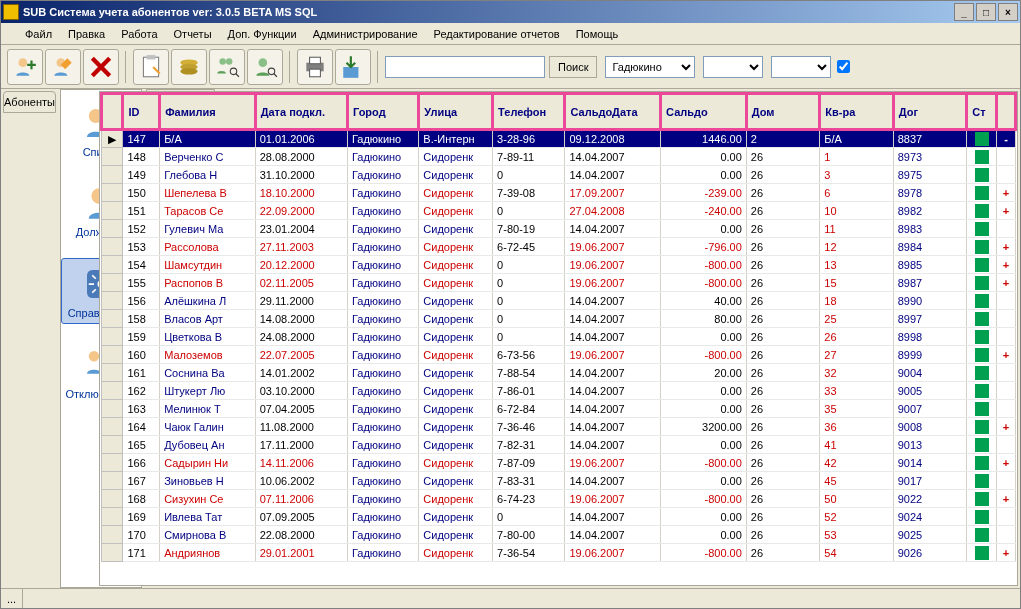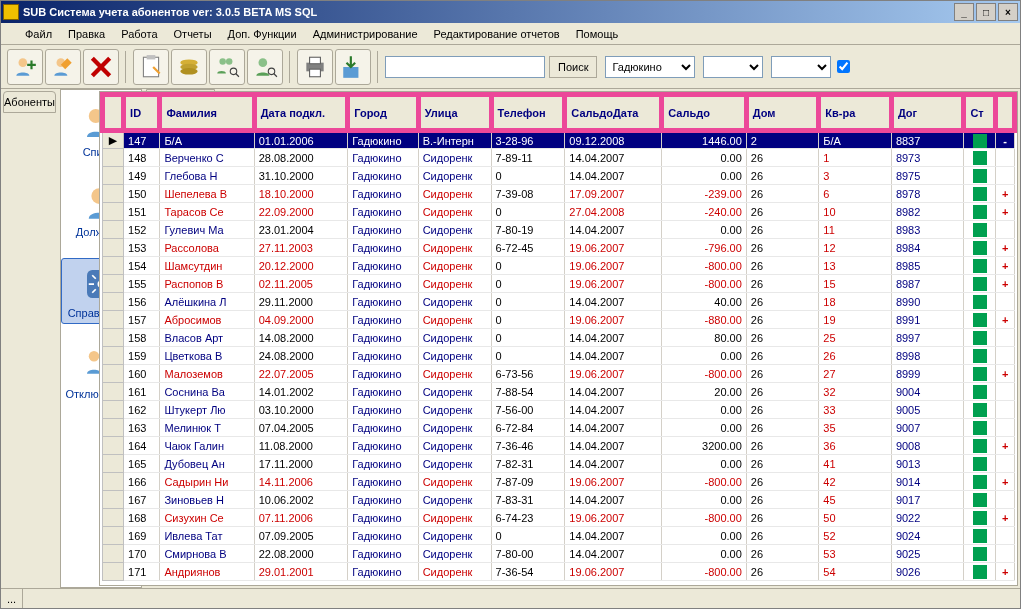--- a/index.html
+++ b/index.html
@@ -34,21 +34,21 @@
 .side-content { flex: 1; background: #fff; border: 1px solid #aca899; margin: 0 2px; display: flex; flex-direction: column; align-items: center; padding-top: 8px; gap: 16px; }
 .side-item { width: 80px; display: flex; flex-direction: column; align-items: center; padding: 4px; cursor: pointer; border-radius: 3px; }
 .side-item.active { background: #c1d2ee; border: 1px solid #316ac5; }
 .side-item svg { width: 42px; height: 42px; }
 .side-item-label { font-size: 11px; color: #003399; text-align: center; margin-top: 2px; }
 .side-tab-footer { height: 22px; border: 1px solid #aca899; border-radius: 0 0 4px 4px; background: #ece9d8; display: flex; align-items: center; justify-content: center; font-size: 11px; margin: 0 2px 2px 2px; cursor: pointer; }
 
 .grid-wrap { flex: 1; display: flex; flex-direction: column; background: #fff; border: 1px solid #aca899; margin: 2px 2px 2px 0; overflow: hidden; }
 .grid-scroll { flex: 1; overflow: auto; }
 .grid { border-collapse: collapse; width: 100%; font-size: 11px; }
-.grid th { background: #ece9d8; border: 5px solid #ec4899; padding: 2px 4px; text-align: left; font-weight: bold; color: #000080; height: 36px; white-space: nowrap; position: sticky; top: 0; margin-top: 24px; }
+.grid th { background: #ece9d8; border: 3px solid #ec4899; padding: 2px 4px; text-align: left; font-weight: bold; color: #000080; height: 36px; white-space: nowrap; position: sticky; top: 0; margin-top: 24px; }
 .grid th.rowhdr { width: 16px; background: #ece9d8; }
 .grid td { border-right: 1px solid #d4d0c8; border-bottom: 1px solid #e8e8e8; padding: 1px 4px; height: 18px; white-space: nowrap; overflow: hidden; }
 .grid td.rowhdr { background: #ece9d8; border: 1px solid #c0c0c0; width: 16px; text-align: center; }
 .grid tr.selected td { background: #000080; color: #fff; }
 .grid tr.selected td.rowhdr { background: #ece9d8; color: #000; }
 .grid td.num { text-align: right; }
 .grid .neg { color: #cc0000; }
 .grid .status-cell { padding: 0; }
 .grid .status-box { width: 14px; height: 14px; background: #00a050; margin: 0 auto; }
 .grid .flag-plus { color: #cc0000; font-weight: bold; text-align: center; }
@@ -411,38 +411,20 @@
                 <td class="c-house">26</td>
                 <td class="c-flat">18</td>
                 <td class="c-dog">8990</td>
                 <td class="c-st status-cell">
                   <div class="status-box"></div>
                 </td>
                 <td class="c-flag flag-plus"></td>
               </tr>
               <tr>
                 <td class="rowhdr"></td>
-                <td class="c-id">157</td>
-                <td class="c-fam neg">Абросимов</td>
-                <td class="c-date neg">04.09.2000</td>
-                <td class="c-city">Гадюкино</td>
-                <td class="c-street neg">Сидоренк</td>
-                <td class="c-phone">0</td>
-                <td class="c-sdate neg">19.06.2007</td>
-                <td class="c-saldo num neg">-880.00</td>
-                <td class="c-house">26</td>
-                <td class="c-flat">19</td>
-                <td class="c-dog">8991</td>
-                <td class="c-st status-cell">
-                  <div class="status-box"></div>
-                </td>
-                <td class="c-flag flag-plus">+</td>
-              </tr>
-              <tr>
-                <td class="rowhdr"></td>
                 <td class="c-id">158</td>
                 <td class="c-fam">Власов Арт</td>
                 <td class="c-date">14.08.2000</td>
                 <td class="c-city">Гадюкино</td>
                 <td class="c-street">Сидоренк</td>
                 <td class="c-phone">0</td>
                 <td class="c-sdate">14.04.2007</td>
                 <td class="c-saldo num">80.00</td>
                 <td class="c-house">26</td>
                 <td class="c-flat">25</td>
@@ -506,21 +488,21 @@
                 </td>
                 <td class="c-flag flag-plus"></td>
               </tr>
               <tr>
                 <td class="rowhdr"></td>
                 <td class="c-id">162</td>
                 <td class="c-fam">Штукерт Лю</td>
                 <td class="c-date">03.10.2000</td>
                 <td class="c-city">Гадюкино</td>
                 <td class="c-street">Сидоренк</td>
-                <td class="c-phone">7-56-00</td>
+                <td class="c-phone">7-86-01</td>
                 <td class="c-sdate">14.04.2007</td>
                 <td class="c-saldo num">0.00</td>
                 <td class="c-house">26</td>
                 <td class="c-flat">33</td>
                 <td class="c-dog">9005</td>
                 <td class="c-st status-cell">
                   <div class="status-box"></div>
                 </td>
                 <td class="c-flag flag-plus"></td>
               </tr>

